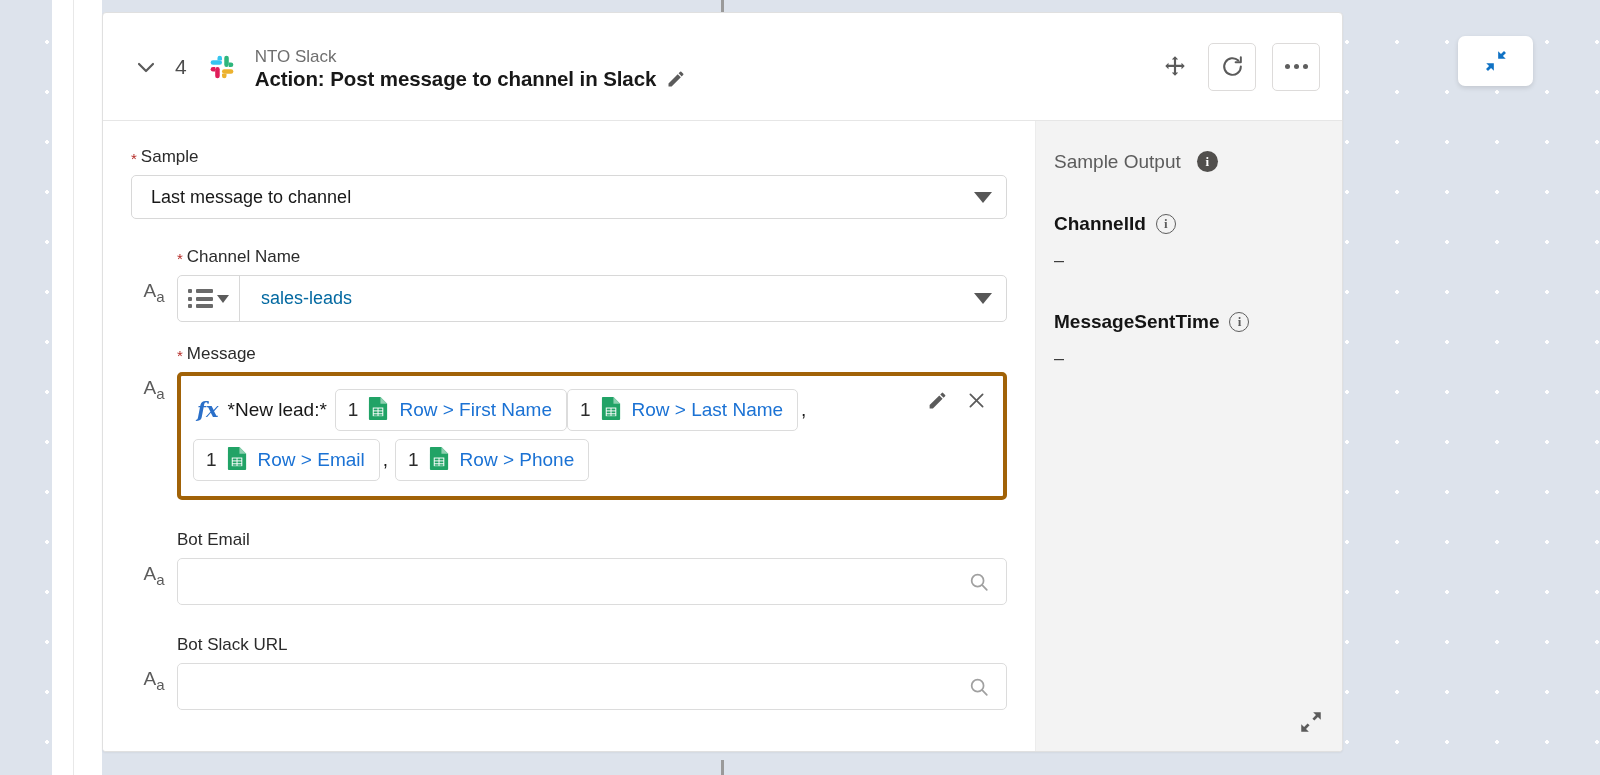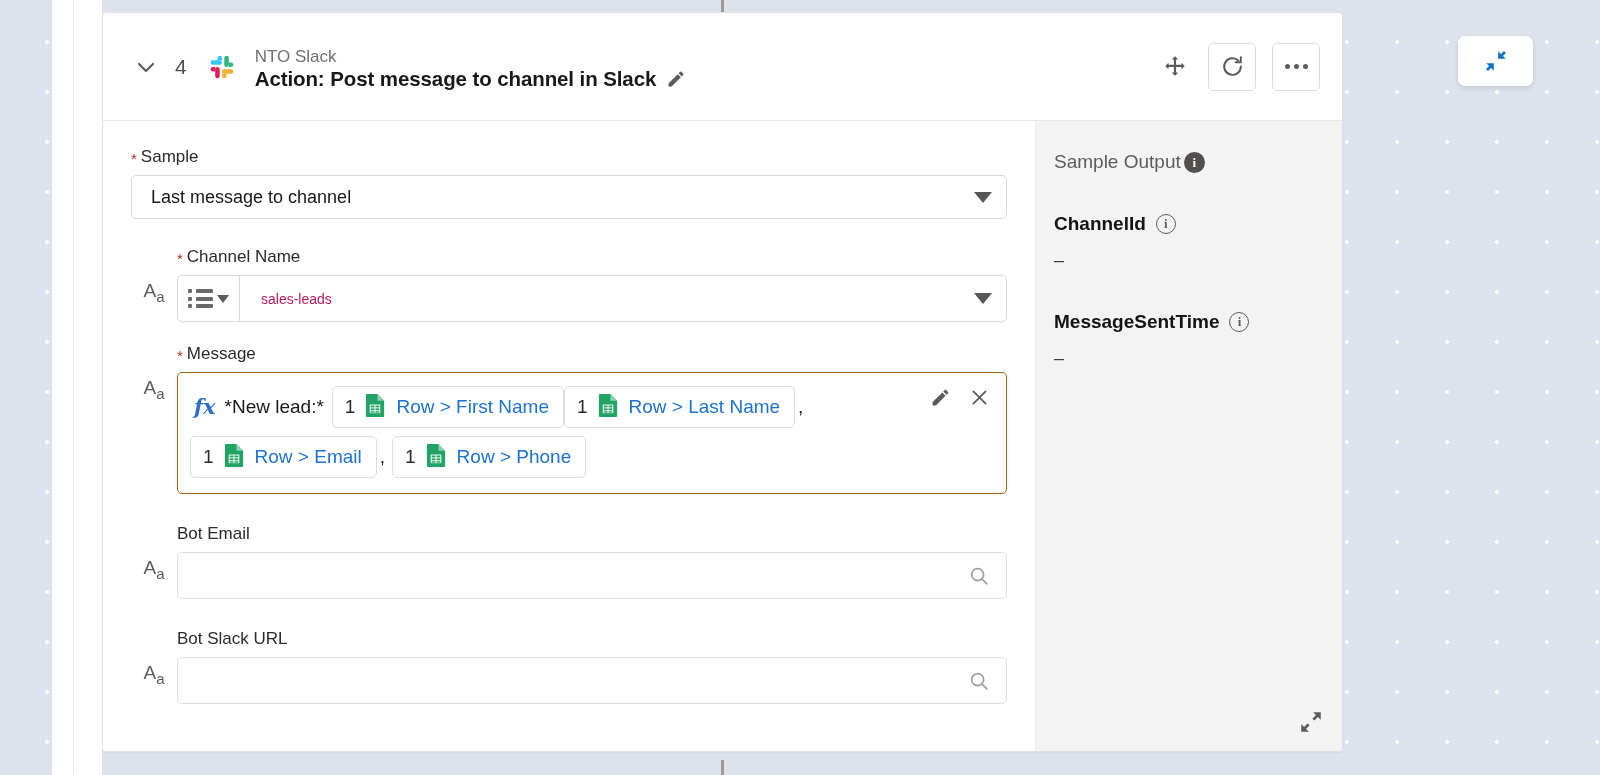--- a/index.html
+++ b/index.html
@@ -222,28 +222,28 @@
   .mini-caret {
     width: 0; height: 0;
     border-left: 6px solid transparent;
     border-right: 6px solid transparent;
     border-top: 8px solid #5b5b5b;
   }
   .combo-value {
     flex: 1 1 auto;
     display: flex; align-items: center;
     padding-left: 21px;
-    font-size: 14px;
-    color: #be185d;
+    font-size: 18px;
+    color: #0369a1;
   }
   .combo-caret { display: flex; align-items: center; padding-right: 14px; cursor: pointer; }
 
   
   .merge-box {
-    border: 1px solid #a16207;
+    border: 4px solid #a16207;
     border-radius: 5px;
     background: #fff;
     min-height: 97px;
     padding: 9px 10px 11px 12px;
     display: flex;
     flex-wrap: wrap;
     align-items: flex-start;
     position: relative;
   }
   .merge-inner {
@@ -320,22 +320,22 @@
 
   .gap-28 { height: 28px; }
   .gap-24 { height: 22px; }
   .gap-30 { height: 30px; }
 
   
   #output-title {
     font-size: 19px;
     color: #5c5c5c;
     display: flex;
-    align-items: flex-end;
-    gap: 3px;
+    align-items: flex-start;
+    gap: 16px;
   }
   .info-filled {
     width: 21px; height: 21px; border-radius: 50%;
     background: #514f4d;
     color: #fff;
     font-size: 13px;
     font-weight: bold;
     font-family: "Liberation Serif", serif;
     display: inline-flex; align-items: center; justify-content: center;
     cursor: pointer;

